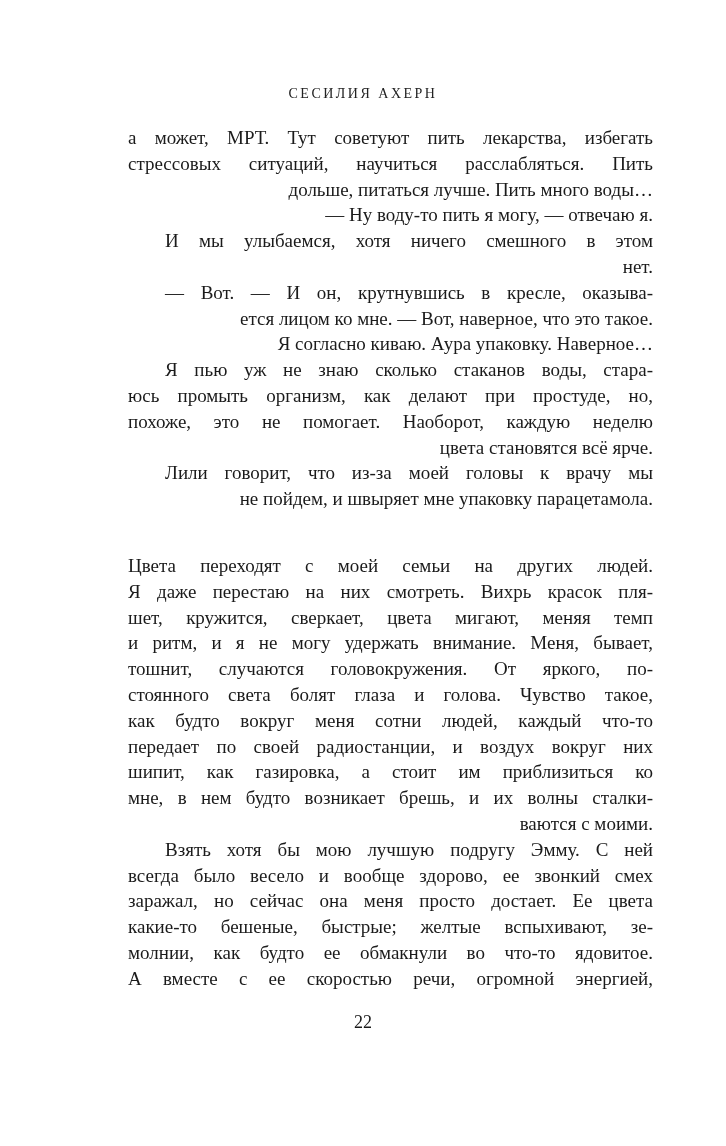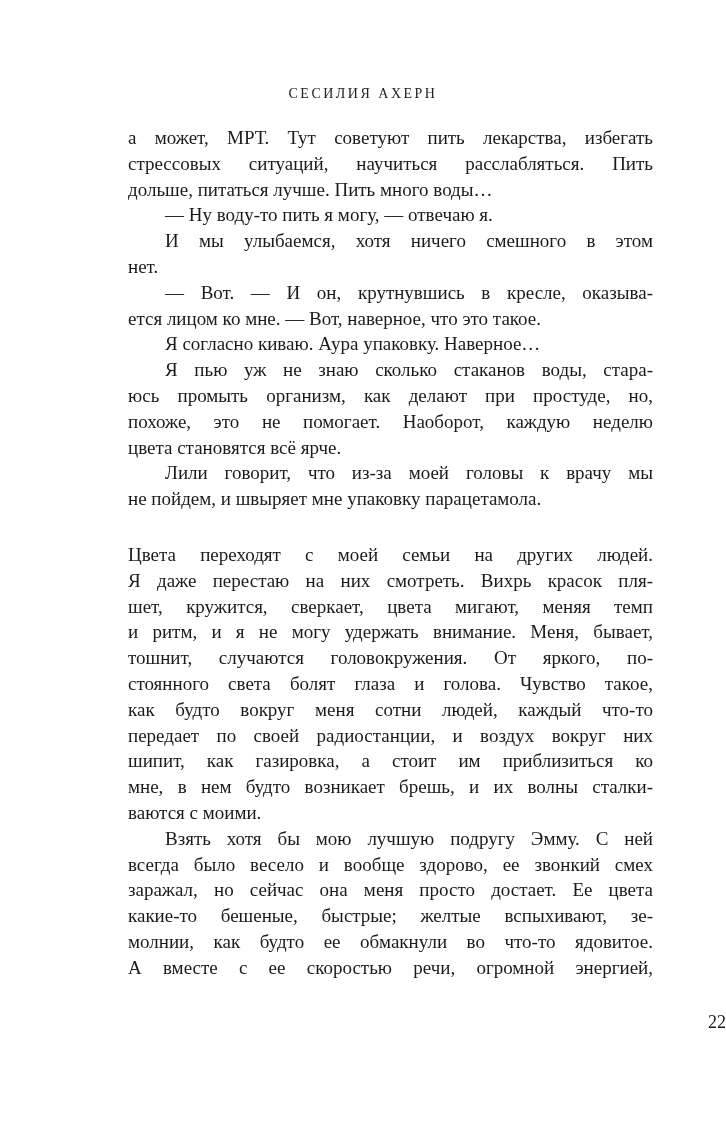--- a/index.html
+++ b/index.html
@@ -25,30 +25,30 @@
     color: #222;
   }
   .text-block {
     position: absolute;
     top: 125px;
     left: 128px;
     width: 525px;
     font-size: 19px;
     line-height: 25.8px;
   }
-  .paragraph.space-before { margin-top: 30px; }
-  .line { text-align: left; white-space: normal; }
+  .paragraph.space-before { margin-top: 41px; }
+  .line { text-align: right; white-space: normal; }
   .line.just { text-align: justify; text-align-last: justify; }
   .line.indent { padding-left: 37px; }
   .page-number {
     position: absolute;
     top: 1012px;
     left: 0;
     width: 100%;
-    text-align: right;
+    text-align: center;
     font-size: 18px;
     color: #1b1b1b;
   }
 </style>
 </head>
 <body>
 
 <div class="book-page">
   <div class="running-header">СЕСИЛИЯ АХЕРН</div>
 

